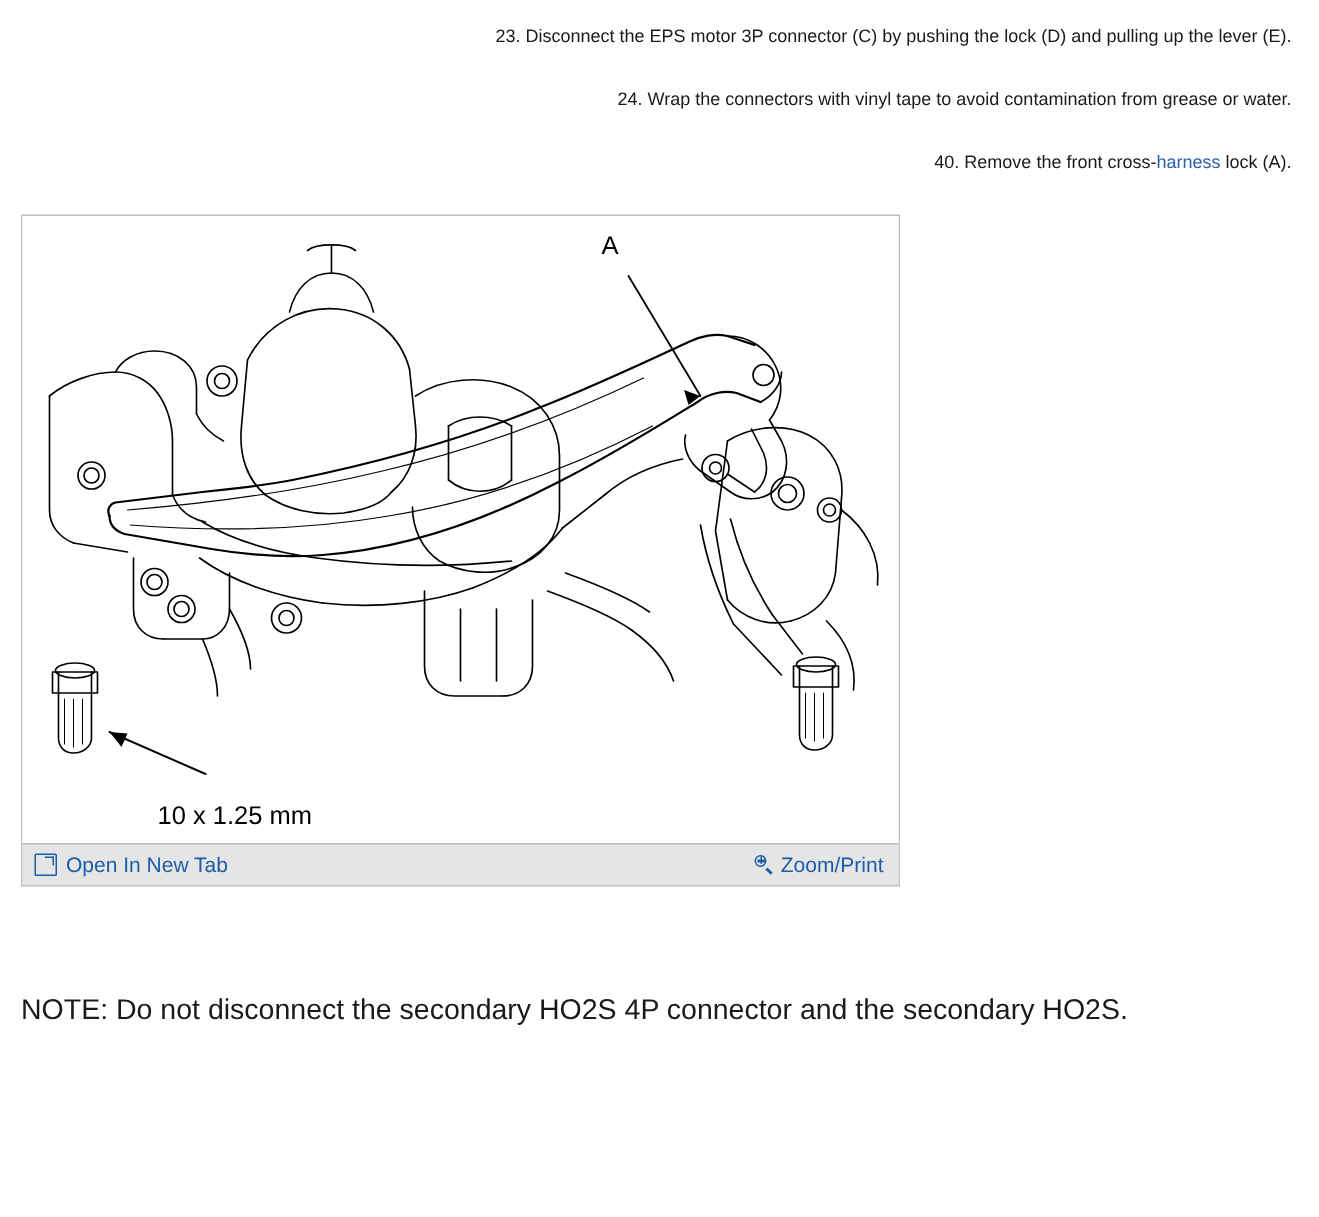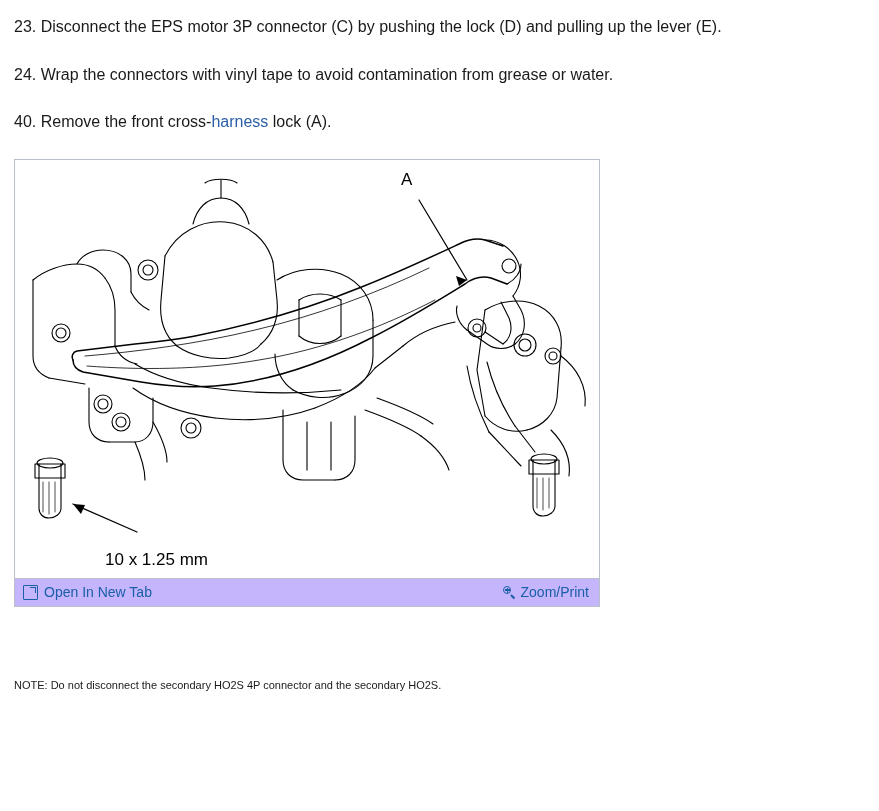--- a/index.html
+++ b/index.html
@@ -13,24 +13,25 @@
     font-family: "Liberation Sans", sans-serif;
     color: #000000;
     position: relative;
     overflow: hidden;
   }
   .page {
     padding: 14px 18px 0 14px;
     box-sizing: border-box;
   }
   .step {
-    font-size: 16px;
+    font-size: 12px;
     line-height: 1.35;
     color: #1a1a1a;
     margin: 0 0 26px 0;
+    text-align: right;
   }
   .step:first-child { margin-top: 2px; }
   .link-inline {
     color: #2b5fa8;
     text-decoration: none;
   }
 
   .figure {
     width: 586px;
     border: 1px solid #b9c0c7;
@@ -62,21 +63,21 @@
     left: 386px;
     top: 10px;
     font-size: 17px;
     color: #000;
   }
   .figure-bar {
     display: flex;
     align-items: center;
     justify-content: space-between;
     height: 28px;
-    background: #c4b5fd;
+    background: #e5e5e5;
     border-top: 1px solid #b9c0c7;
     padding: 0 10px 0 8px;
     box-sizing: border-box;
   }
   .bar-btn {
     display: flex;
     align-items: center;
     gap: 6px;
     color: #1b5fa8;
     font-size: 14px;
@@ -136,21 +137,21 @@
     background: #1b5fa8;
   }
   .plus-h { left: 2px; top: 3.2px; width: 5px; height: 1.4px; }
   .plus-v { left: 4px; top: 1.3px; width: 1.4px; height: 5px; }
 
   .tail {
     margin-top: 72px;
   }
   .tail .step { margin-bottom: 24px; }
   .note {
-    font-size: 11px;
+    font-size: 19px;
     color: #1a1a1a;
     margin: 0;
   }
 </style>
 </head>
 <body>
 
 <div class="page">
 
   <p class="step">

